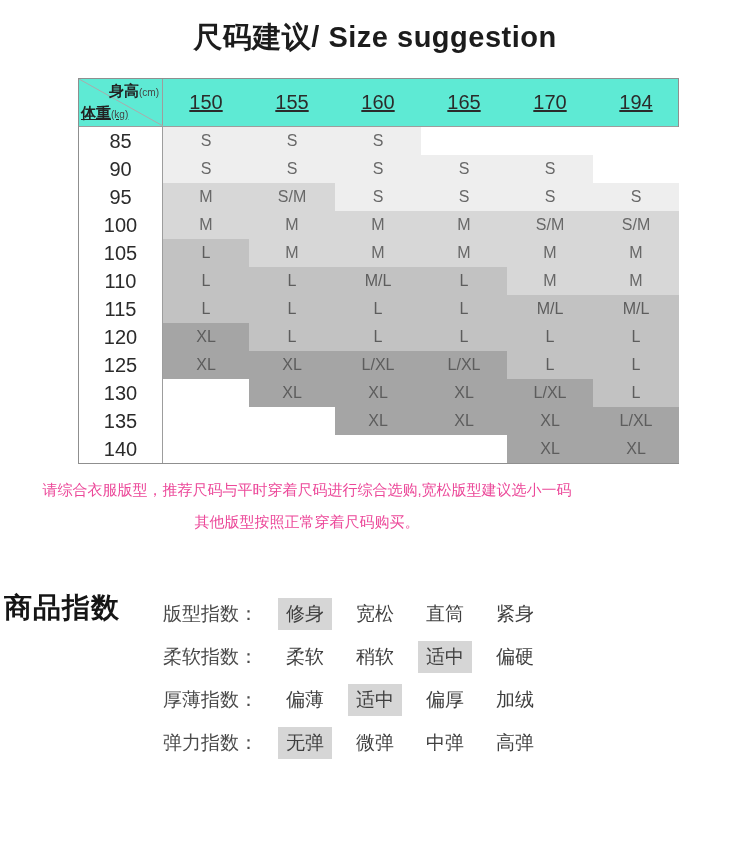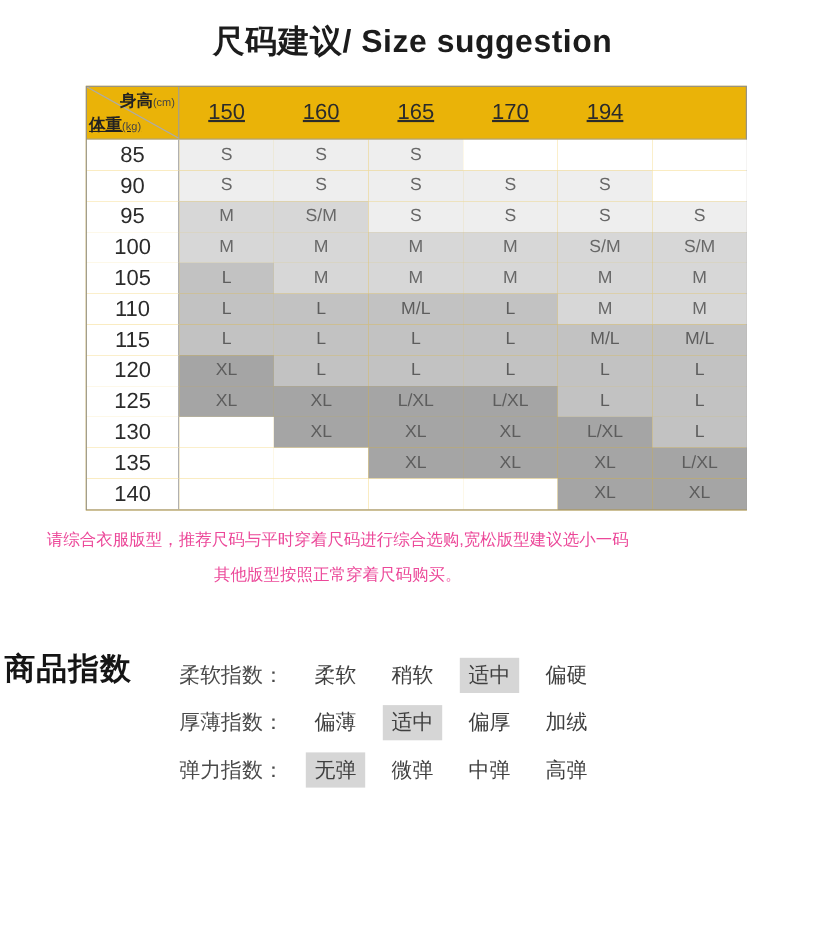--- a/index.html
+++ b/index.html
@@ -6,21 +6,21 @@
   html,body { width:750px; height:841px; background:#ffffff;
     font-family:"Liberation Sans","DejaVu Sans",sans-serif; }
   body { position:relative; overflow:hidden; }
 
   .page-title { position:absolute; left:0; top:18px; width:750px;
     text-align:center; font-size:29px; font-weight:700; color:#1c1c1c;
     letter-spacing:0.5px; }
 
   
   .size-table { position:absolute; left:78px; top:78px; width:601px;
-    border:1px solid #8f8f8f; background:#eab308; }
+    border:1px solid #8f8f8f; background:#5eead4; }
   .t-header { display:flex; height:48px; border-bottom:1px solid #9d9d9d; }
   .corner { width:84px; flex:0 0 84px; position:relative;
     border-right:1px solid #9d9d9d; }
   .corner svg { position:absolute; left:0; top:0; }
   .corner .top-lbl { position:absolute; top:3px; right:3px; font-size:15px;
     font-weight:700; color:#222; white-space:nowrap; }
   .corner .bot-lbl { position:absolute; bottom:3px; left:2px; font-size:15px;
     font-weight:700; color:#222; white-space:nowrap;text-decoration:underline; }
   .corner .unit { font-size:10px; font-weight:400; color:#444; }
   .col-h { width:86px; flex:0 0 86px; display:flex; align-items:center;
@@ -64,20 +64,21 @@
   <div class="t-header">
     <div class="corner">
       <svg width="84" height="47">
         <line x1="0" y1="0" x2="84" y2="47" stroke="#ababab" stroke-width="1"></line>
       </svg>
       <span class="top-lbl"><span>身高</span><span class="unit">(cm)</span></span>
       <span class="bot-lbl"><span>体重</span><span class="unit">(kg)</span></span>
     </div>
 
   <div class="col-h">150</div>
+      <div class="col-h">155</div>
       <div class="col-h">160</div>
       <div class="col-h">165</div>
       <div class="col-h">170</div>
       <div class="col-h">194</div>
     </div>
   <div id="table-body">
 
   <div class="t-row">
         <div class="w-label">85</div>
         <div class="cell b1">S</div>
@@ -188,20 +189,35 @@
       </div>
     </div>
 </div>
 
 <div class="note-line note-1">请综合衣服版型，推荐尺码与平时穿着尺码进行综合选购,宽松版型建议选小一码</div>
 <div class="note-line note-2">其他版型按照正常穿着尺码购买。</div>
 
 <div class="index-heading">商品指数</div>
 <div class="index-rows" id="index-rows">
 
+<div class="idx-row">
+      <div class="idx-label">版型指数：</div>
+      <div class="opt-slot">
+        <span class="opt hl">修身</span>
+      </div>
+      <div class="opt-slot">
+        <span class="opt">宽松</span>
+      </div>
+      <div class="opt-slot">
+        <span class="opt">直筒</span>
+      </div>
+      <div class="opt-slot">
+        <span class="opt">紧身</span>
+      </div>
+    </div>
     <div class="idx-row">
       <div class="idx-label">柔软指数：</div>
       <div class="opt-slot">
         <span class="opt">柔软</span>
       </div>
       <div class="opt-slot">
         <span class="opt">稍软</span>
       </div>
       <div class="opt-slot">
         <span class="opt hl">适中</span>

